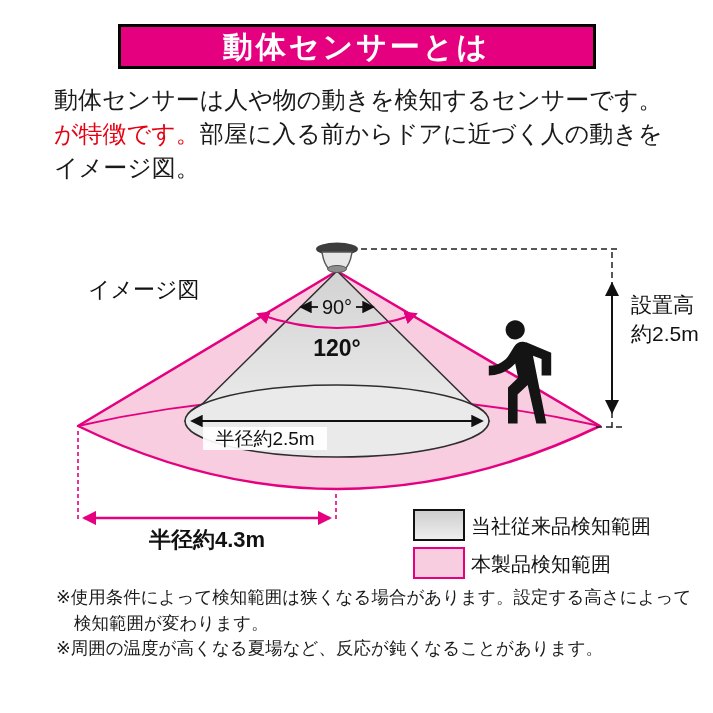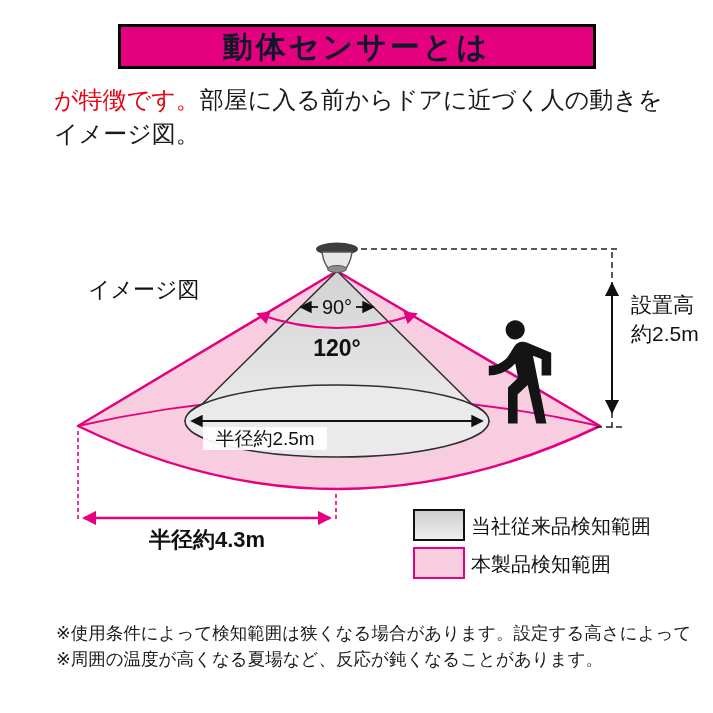--- a/index.html
+++ b/index.html
@@ -7,29 +7,29 @@
     --pink-fill:#f8cde0;
     --red-text:#e60012;
     --ink:#111111;
   }
   *{box-sizing:border-box;}
   body{margin:0;background:#ffffff;font-family:"Liberation Sans","DejaVu Sans",sans-serif;}
   .page{position:relative;width:713px;height:713px;background:#fff;overflow:hidden;}
   .banner{
     position:absolute;top:24px;left:50%;transform:translateX(-50%);
     width:478px;height:45px;background:var(--magenta);
-    border:3px solid #000;color:#0f172a;font-size:30px;font-weight:bold;
+    border:3px solid #000;color:#ffffff;font-size:30px;font-weight:bold;
     text-align:center;line-height:39px;letter-spacing:3px;white-space:nowrap;
   }
   .intro{position:absolute;top:83px;left:54px;color:#1a1a1a;font-size:24px;line-height:34px;}
   .iline{white-space:nowrap;}
   .red{color:var(--red-text);}
   .diagram{position:absolute;top:0;left:0;}
   svg text{font-family:"Liberation Sans","DejaVu Sans",sans-serif;fill:#111;}
-  .notes{position:absolute;top:585px;left:56px;right:16px;color:#1a1a1a;font-size:17.5px;line-height:25.5px;margin-top:36px;}
+  .notes{position:absolute;top:585px;left:56px;right:16px;color:#1a1a1a;font-size:17.5px;line-height:25.5px;}
   .note{white-space:nowrap;}
   .cont{padding-left:18px;}
 </style>
 </head>
 <body>
 
 <div class="page">
 
   <svg class="diagram" width="713" height="713" viewBox="0 0 713 713">
     <defs>
@@ -95,22 +95,24 @@
       <rect x="414" y="548" width="50" height="30" fill="#f8cde0" stroke="#e4007f" stroke-width="2"></rect>
       <text x="471" y="571" font-size="20">本製品検知範囲</text>
     </g>
   </svg>
 
   <div class="banner">
     <span>動体センサーとは</span>
   </div>
 
   <div class="intro">
+    <div class="iline">動体センサーは人や物の動きを検知するセンサーです。</div>
     <div class="iline"><span class="red">が特徴です。</span><span>部屋に入る前からドアに近づく人の動きを</span></div>
     <div class="iline">イメージ図。</div>
   </div>
 
   <div class="notes">
     <div class="note">※使用条件によって検知範囲は狭くなる場合があります。設定する高さによって</div>
+    <div class="note cont">検知範囲が変わります。</div>
     <div class="note">※周囲の温度が高くなる夏場など、反応が鈍くなることがあります。</div>
   </div>
 
 </div>
 
 </body></html>

